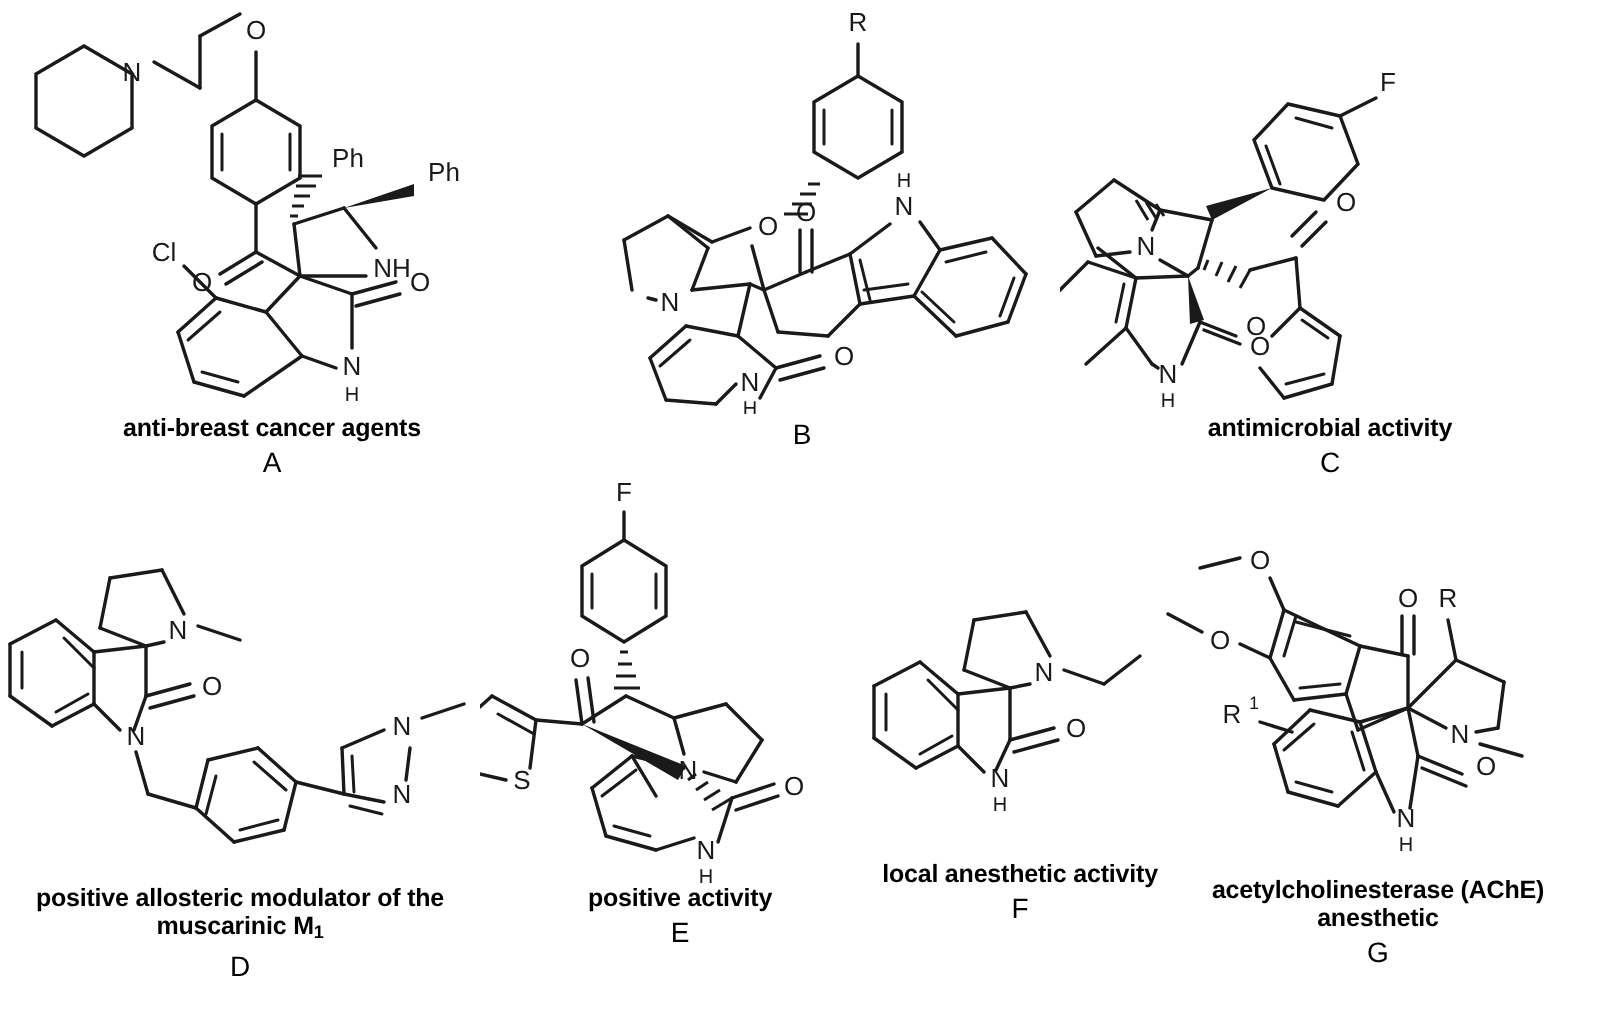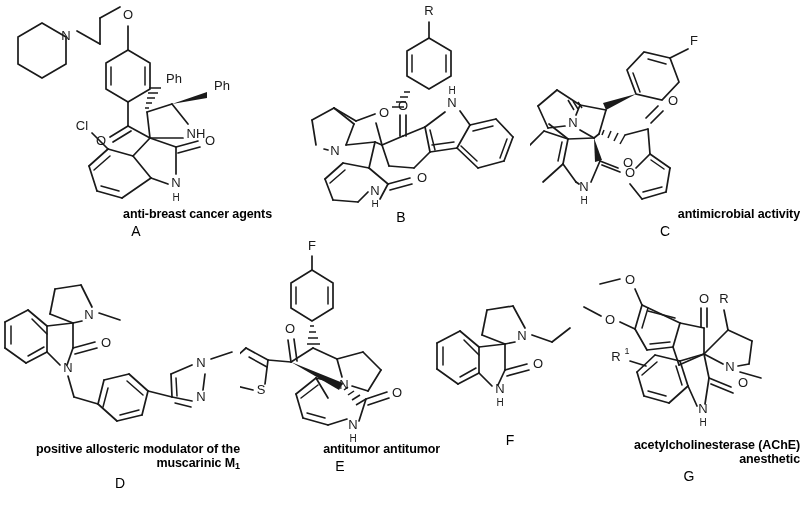--- a/index.html
+++ b/index.html
@@ -1,21 +1,21 @@
 <!DOCTYPE html>
 <html><head>
 <meta charset="utf-8">
 <style>
   html,body{margin:0;padding:0;background:#ffffff;}
   body{width:800px;height:508px;overflow:hidden;
        font-family:"Liberation Sans", sans-serif;color:#000;}
   #figure{position:relative;width:800px;height:508px;background:#fff;}
   .panel{position:absolute;}
   .struct{display:block;}
-  .caption{text-align:right;font-weight:bold;font-size:12.5px;line-height:14px;
+  .caption{text-align:center;font-weight:bold;font-size:12.5px;line-height:14px;
            letter-spacing:-0.1px;}
   .caption .sub{font-size:9px;vertical-align:-2px;}
   .tag{text-align:center;font-weight:normal;font-size:14px;line-height:17px;
        padding-top:2px;}
   
   svg text{font-family:"Liberation Sans", sans-serif;font-size:13px;
            fill:#1a1a1a;text-anchor:middle;dominant-baseline:middle;}
   svg text.sm{font-size:10px;}
   svg text.sup{font-size:9px;}
   svg .bond{stroke:#1a1a1a;stroke-width:1.7;fill:none;stroke-linecap:round;}
@@ -365,21 +365,21 @@
 
       <path class="bond" d="M102,146 L76,140"></path>
       <path class="bond" d="M76,140 L56,156"></path>
       <path class="bond thin" d="M78,147 L61,160"></path>
       <path class="bond" d="M56,156 L63,180"></path>
       <path class="bond" d="M63,180 L88,187"></path>
       <path class="bond thin" d="M67,175 L85,180"></path>
       <path class="bond" d="M88,187 L107,181"></path>
       <path class="bond" d="M76,140 L88,160"></path>
     </svg>
-    <div class="caption">antitumor antitumor</div>
+    <div class="caption">positive activity</div>
     <div class="tag">E</div>
   </div>
 
   <div class="panel" style="left:430px;top:290px;width:160px;">
     <svg class="struct" width="160" height="140" viewBox="0 0 160 140">
 
       <path class="bond" d="M57,20 L52,45"></path>
       <path class="bond" d="M57,20 L83,16"></path>
       <path class="bond" d="M83,16 L95,38"></path>
       <text x="92" y="47">N</text>
@@ -402,20 +402,21 @@
       <path class="bond thin" d="M49,65 L34,50"></path>
       <path class="bond" d="M30,41 L7,53"></path>
       <path class="bond" d="M7,53 L7,79"></path>
       <path class="bond thin" d="M13,57 L13,75"></path>
       <path class="bond" d="M7,79 L28,94"></path>
       <path class="bond" d="M28,94 L49,83"></path>
       <path class="bond thin" d="M30,87 L46,78"></path>
       <path class="bond" d="M49,83 L49,57"></path>
       <path class="bond" d="M49,83 L62,96"></path>
     </svg>
+    <div class="caption">local  anesthetic activity</div>
     <div class="tag">F</div>
   </div>
 
   <div class="panel" style="left:578px;top:268px;width:222px;">
     <svg class="struct" width="222" height="170" viewBox="0 0 222 170">
 
       <path class="bond" d="M22,16 L42,11"></path>
       <text x="52" y="13">O</text>
       <path class="bond" d="M57,21 L64,37"></path>
 

